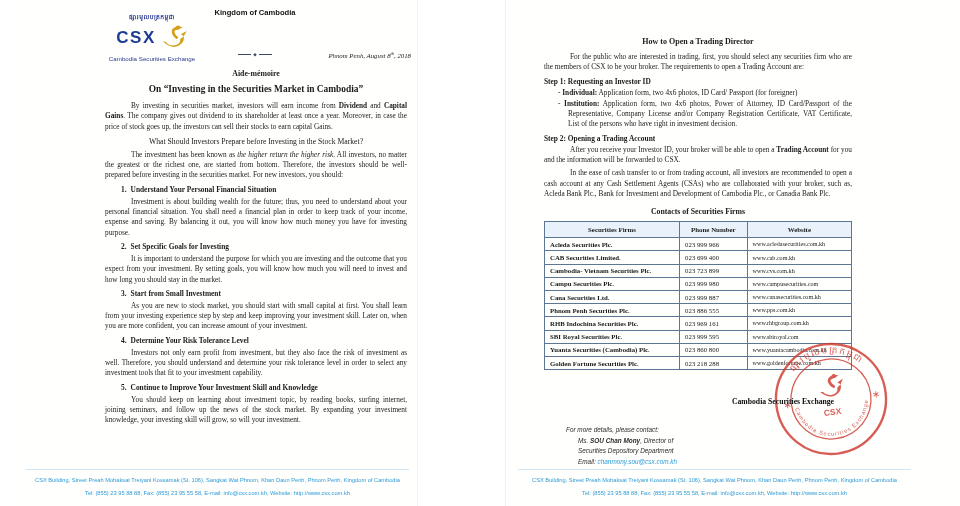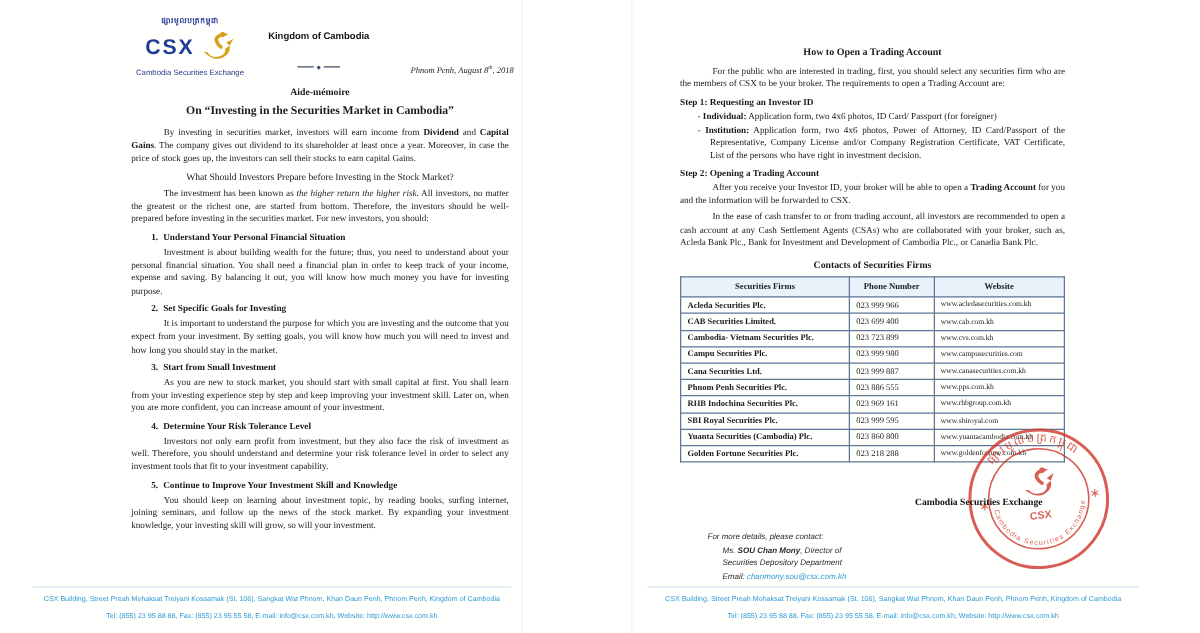--- a/index.html
+++ b/index.html
@@ -18,21 +18,21 @@
                  letter-spacing:.5px; white-space:nowrap; }
   .logo-row { display:flex; align-items:center; justify-content:center; gap:2px; height:34px; }
   .logo-acronym { font-family:"Liberation Sans", sans-serif; font-weight:bold;
                   font-size:17px; letter-spacing:1.5px; color:#1d3c94; }
   .logo-name { font-size:6.2px; color:#2b3a8c; font-family:"Liberation Sans", sans-serif;
                white-space:nowrap; }
 
   .head-center { position:absolute; left:97px; width:300px; text-align:center;
                  font-family:"Liberation Sans", sans-serif; font-weight:bold;
                  font-size:7.6px; color:#141414; }
-  .head-kingdom { top:24px; }
+  .head-kingdom { top:8px; }
   .head-motto   { top:26px; }
   .head-divider { position:absolute; left:97px; width:300px; top:41px; text-align:center; }
   .head-divider .orn { display:inline-flex; align-items:center; gap:2px; }
   .head-divider .bar { display:inline-block; width:13px; height:1px; background:#3c4a66; }
   .head-divider .gem { font-size:4.5px; color:#3c4a66; line-height:4px; }
   .dateline { position:absolute; right:6px; top:51px; font-style:italic; font-size:6.8px; color:#222; }
 
   
   .lp-content { position:absolute; left:97px; top:69px; width:302px; }
   .t-aide { text-align:center; font-weight:bold; font-size:7.8px; margin-bottom:6px; }
@@ -148,21 +148,21 @@
 
     <div class="page-footer">
       <div>CSX Building, Street Preah Mohaksat Treiyani Kossamak (St. 106), Sangkat Wat Phnom, Khan Daun Penh, Phnom Penh, Kingdom of Cambodia</div>
       <div>Tel: (855) 23 95 88 88, Fax: (855) 23 95 55 58, E-mail: info@csx.com.kh, Website: http://www.csx.com.kh</div>
     </div>
   </div>
 
   <div class="page page-right">
 
     <div class="rp-content">
-      <div class="rp-title">How to Open a Trading Account</div>
+      <div class="rp-title">How to Open a Trading Director</div>
       <p class="body">For the public who are interested in trading, first, you should select any securities firm who are the members of CSX to be your broker. The requirements to open a Trading Account are:</p>
 
       <div class="step-heading">Step 1: Requesting an Investor ID</div>
       <p class="bullet"><span>- </span><span style="font-weight: bold;">Individual:</span><span> Application form, two 4x6 photos, ID Card/ Passport (for foreigner)</span></p>
       <p class="bullet"><span>- </span><span style="font-weight: bold;">Institution:</span><span> Application form, two 4x6 photos, Power of Attorney, ID Card/Passport of the Representative, Company License and/or Company Registration Certificate, VAT Certificate, List of the persons who have right in investment decision.</span></p>
 
       <div class="step-heading">Step 2: Opening a Trading Account</div>
       <p class="body"><span>After you receive your Investor ID, your broker will be able to open a </span><span style="font-weight: bold; margin-top: 32px;">Trading Account</span><span> for you and the information will be forwarded to CSX.</span></p>
 
       <p class="body">In the ease of cash transfer to or from trading account, all investors are recommended to open a cash account at any Cash Settlement Agents (CSAs) who are collaborated with your broker, such as, Acleda Bank Plc., Bank for Investment and Development of Cambodia Plc., or Canadia Bank Plc.</p>

